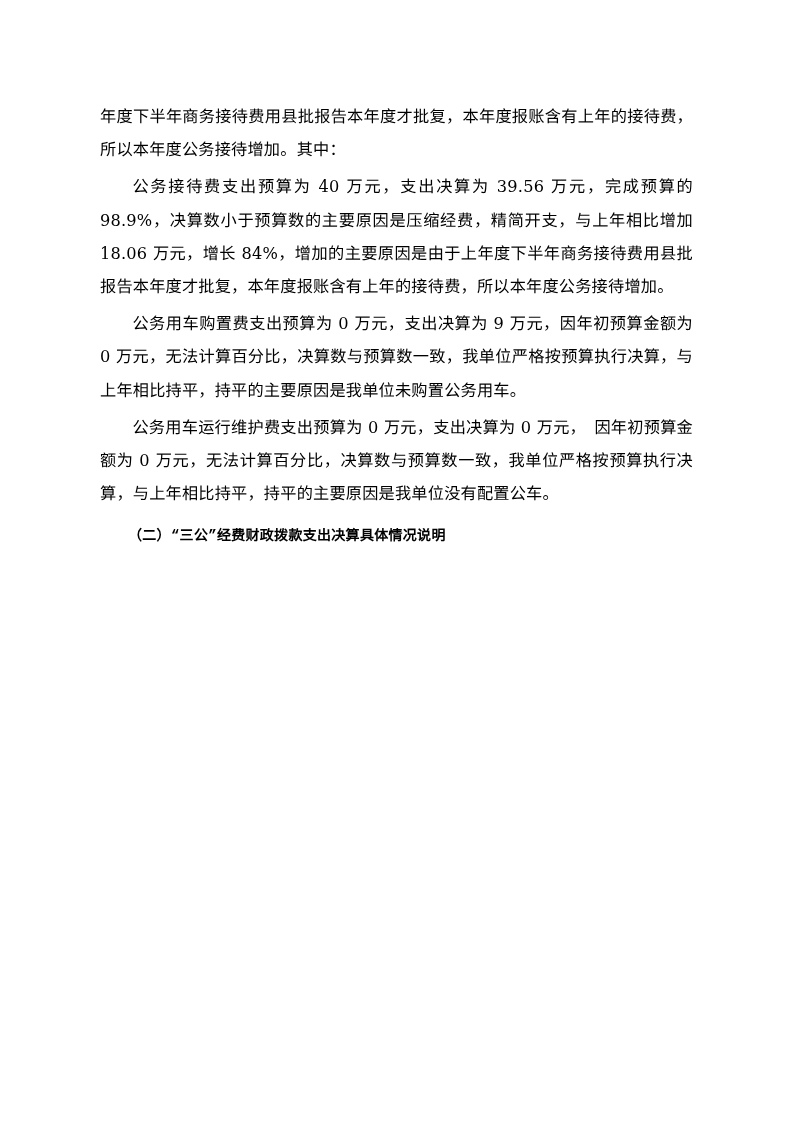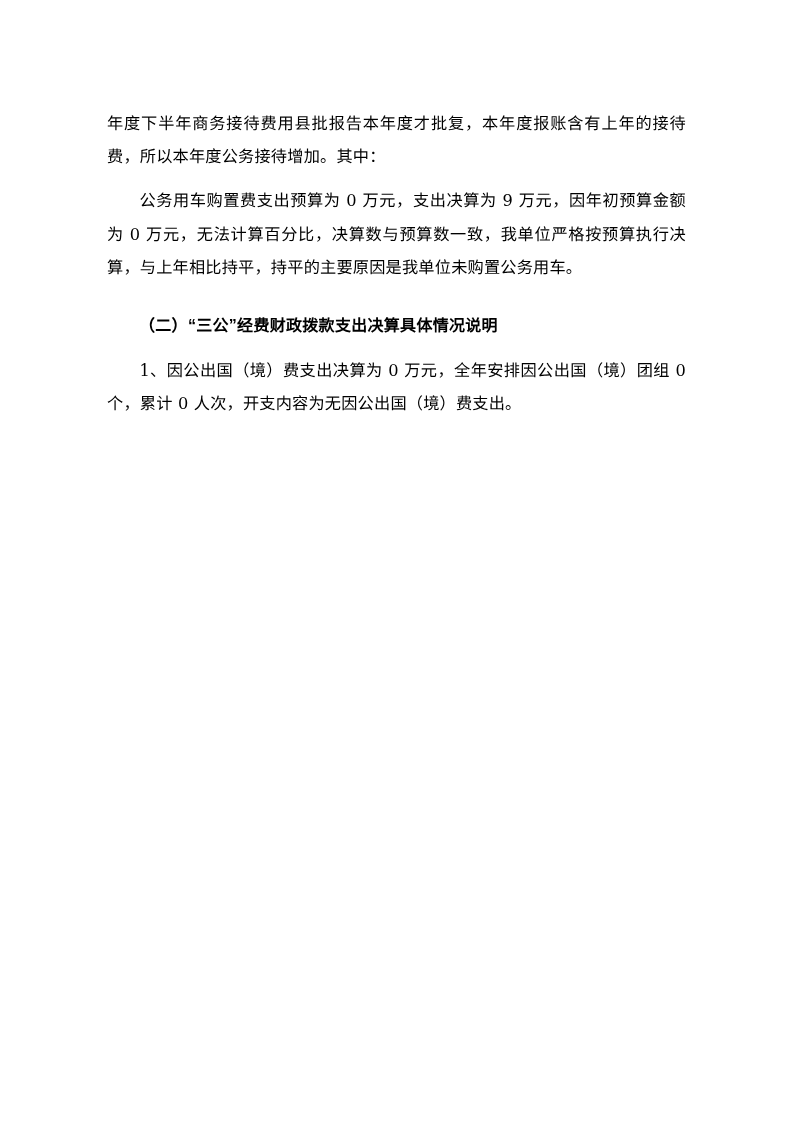--- a/index.html
+++ b/index.html
@@ -20,52 +20,53 @@
     overflow: hidden;
   }
   .doc-body {
     font-size: 16.2px;
     line-height: 2.05;
     text-align: justify;
     text-justify: inter-ideograph;
     letter-spacing: 0.2px;
   }
   p {
-    margin: 11px;
+    margin: 4px;
     padding: 0;
   }
   .indent2 {
     text-indent: 2em;
   }
   .noindent {
     text-indent: 0;
   }
   .heading {
     text-indent: 2em;
     font-weight: bold;
-    font-family: Liberation Sans, sans-serif;
-    font-size: 16px;
+    font-family: Liberation Mono, monospace;
+    font-size: 14px;
     letter-spacing: 0.3px;
   }
   .spacer-sm { height: 4px; }
 </style>
 </head>
 <body>
 
 <div class="page">
   <div class="doc-body">
 
     <p class="noindent">年度下半年商务接待费用县批报告本年度才批复，本年度报账含有上年的接待费，所以本年度公务接待增加。其中：</p>
 
 
+    <p class="indent2">公务接待费支出预算为 40 万元，支出决算为 39.56 万元，完成预算的 98.9%，决算数小于预算数的主要原因是压缩经费，精简开支，与上年相比增加 18.06 万元，增长 84%，增加的主要原因是由于上年度下半年商务接待费用县批报告本年度才批复，本年度报账含有上年的接待费，所以本年度公务接待增加。</p>
 
     <p class="indent2">公务用车购置费支出预算为 0 万元，支出决算为 9 万元，因年初预算金额为 0 万元，无法计算百分比，决算数与预算数一致，我单位严格按预算执行决算，与上年相比持平，持平的主要原因是我单位未购置公务用车。</p>
 
+    <p class="indent2">公务用车运行维护费支出预算为 0 万元，支出决算为 0 万元，　因年初预算金额为 0 万元，无法计算百分比，决算数与预算数一致，我单位严格按预算执行决算，与上年相比持平，持平的主要原因是我单位没有配置公车。</p>
 
     <div class="spacer-sm"></div>
 
     <p class="heading">（二）“三公”经费财政拨款支出决算具体情况说明</p>
 
 
-    <p class="indent2">1、因公出国（境）费支出决算为 0 万元，全年安排因公出国（境）团组 0 个，累计 0 人次，开支内容为无因公出国（境）费支出。</p>
 
   </div>
 </div>
 
 </body></html>

